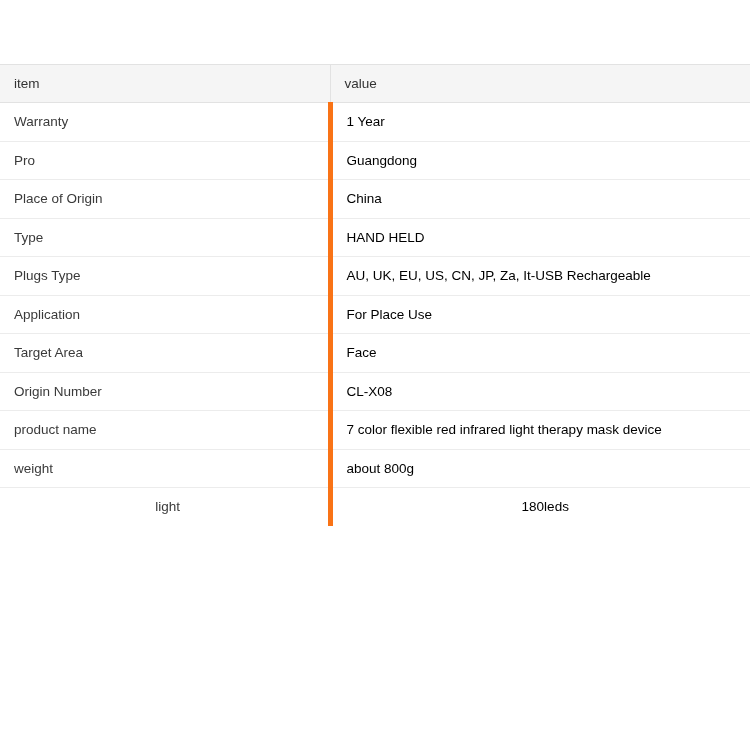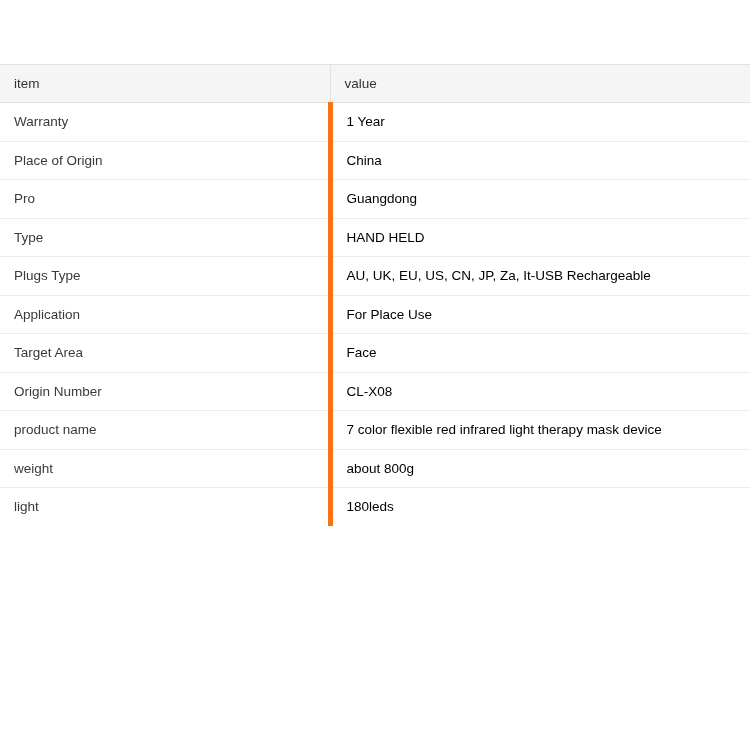--- a/index.html
+++ b/index.html
@@ -60,20 +60,21 @@
     white-space: nowrap;
     overflow: hidden;
     text-overflow: ellipsis;
   }
   table.spec-table tbody td.cell-item {
     border-right: 5px solid #f97316;
     color: #3a3a3a;
   }
   table.spec-table tbody tr:last-child td {
     border-bottom: none;
+    text-align: center;
   }
 </style>
 </head>
 <body>
 
 <div class="page">
   <div class="spec-table-wrap">
     <table class="spec-table">
       <colgroup>
         <col class="col-item">
@@ -84,26 +85,26 @@
           <th class="th-item">item</th>
           <th class="th-value">value</th>
         </tr>
       </thead>
       <tbody>
         <tr>
           <td class="cell-item">Warranty</td>
           <td class="cell-value">1 Year</td>
         </tr>
         <tr>
+          <td class="cell-item">Pro</td>
+          <td class="cell-value">Guangdong</td>
+        </tr>
+        <tr>
           <td class="cell-item">Place of Origin</td>
           <td class="cell-value">China</td>
-        </tr>
-        <tr>
-          <td class="cell-item">Pro</td>
-          <td class="cell-value">Guangdong</td>
         </tr>
         <tr>
           <td class="cell-item">Type</td>
           <td class="cell-value">HAND HELD</td>
         </tr>
         <tr>
           <td class="cell-item">Plugs Type</td>
           <td class="cell-value">AU, UK, EU, US, CN, JP, Za, It-USB Rechargeable</td>
         </tr>
         <tr>

